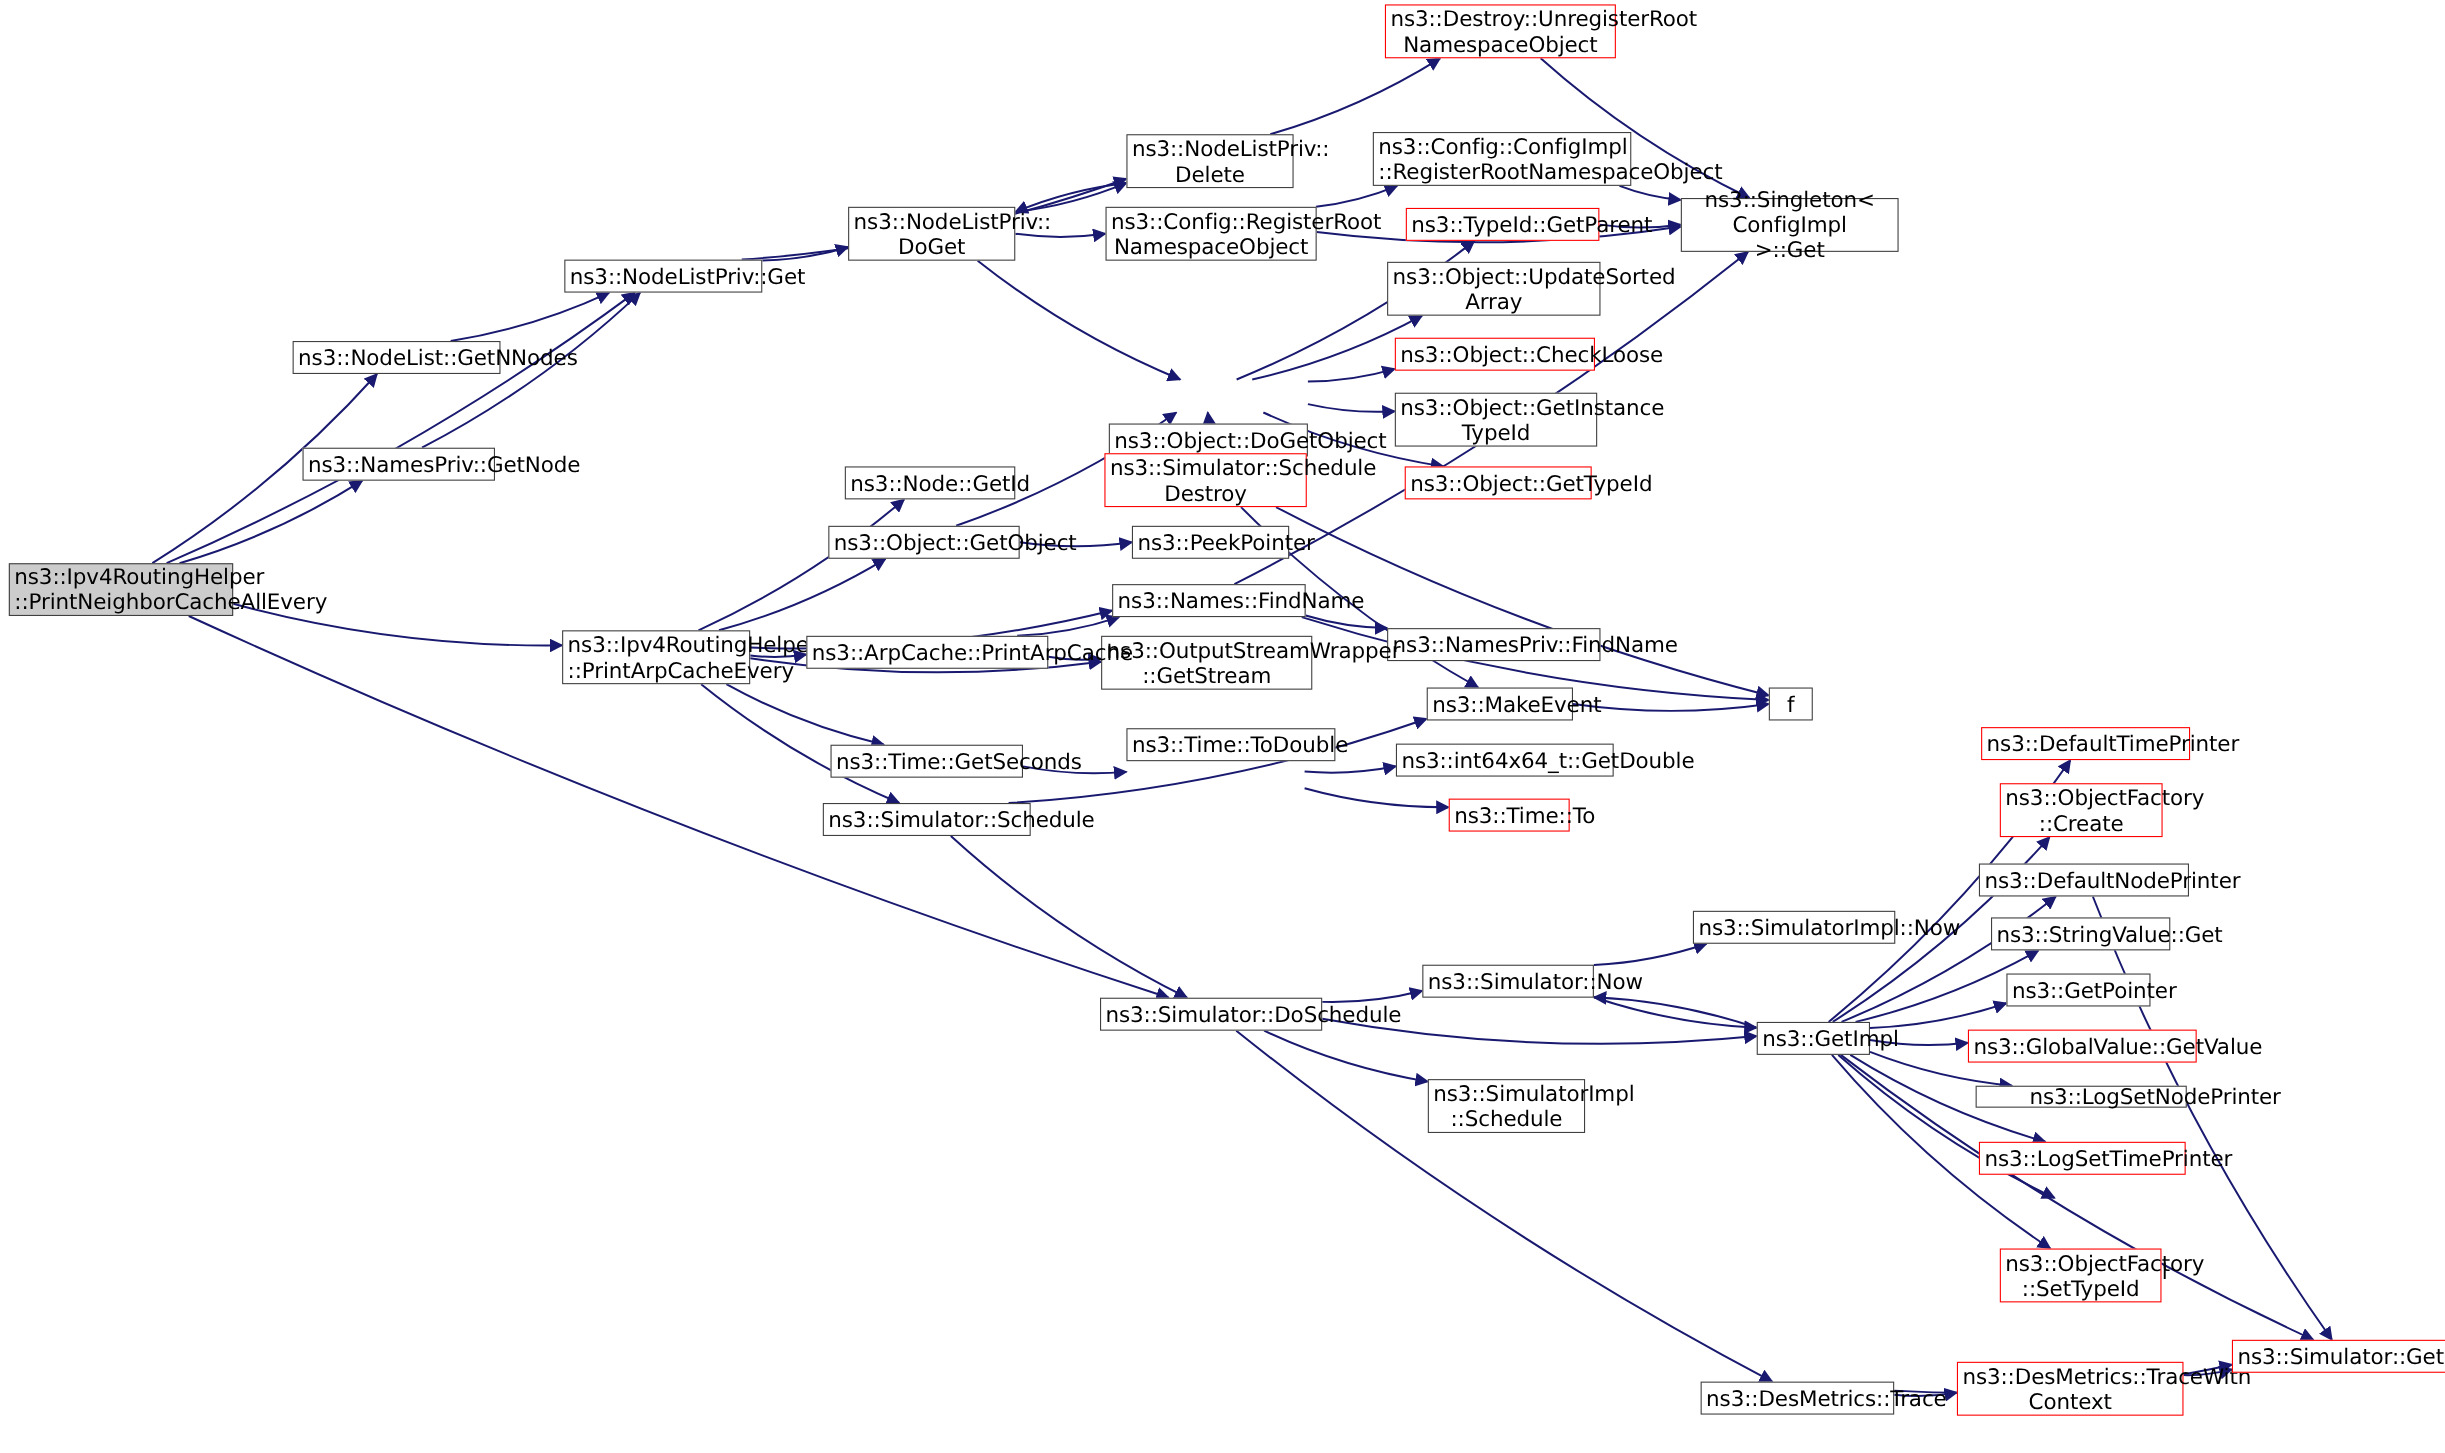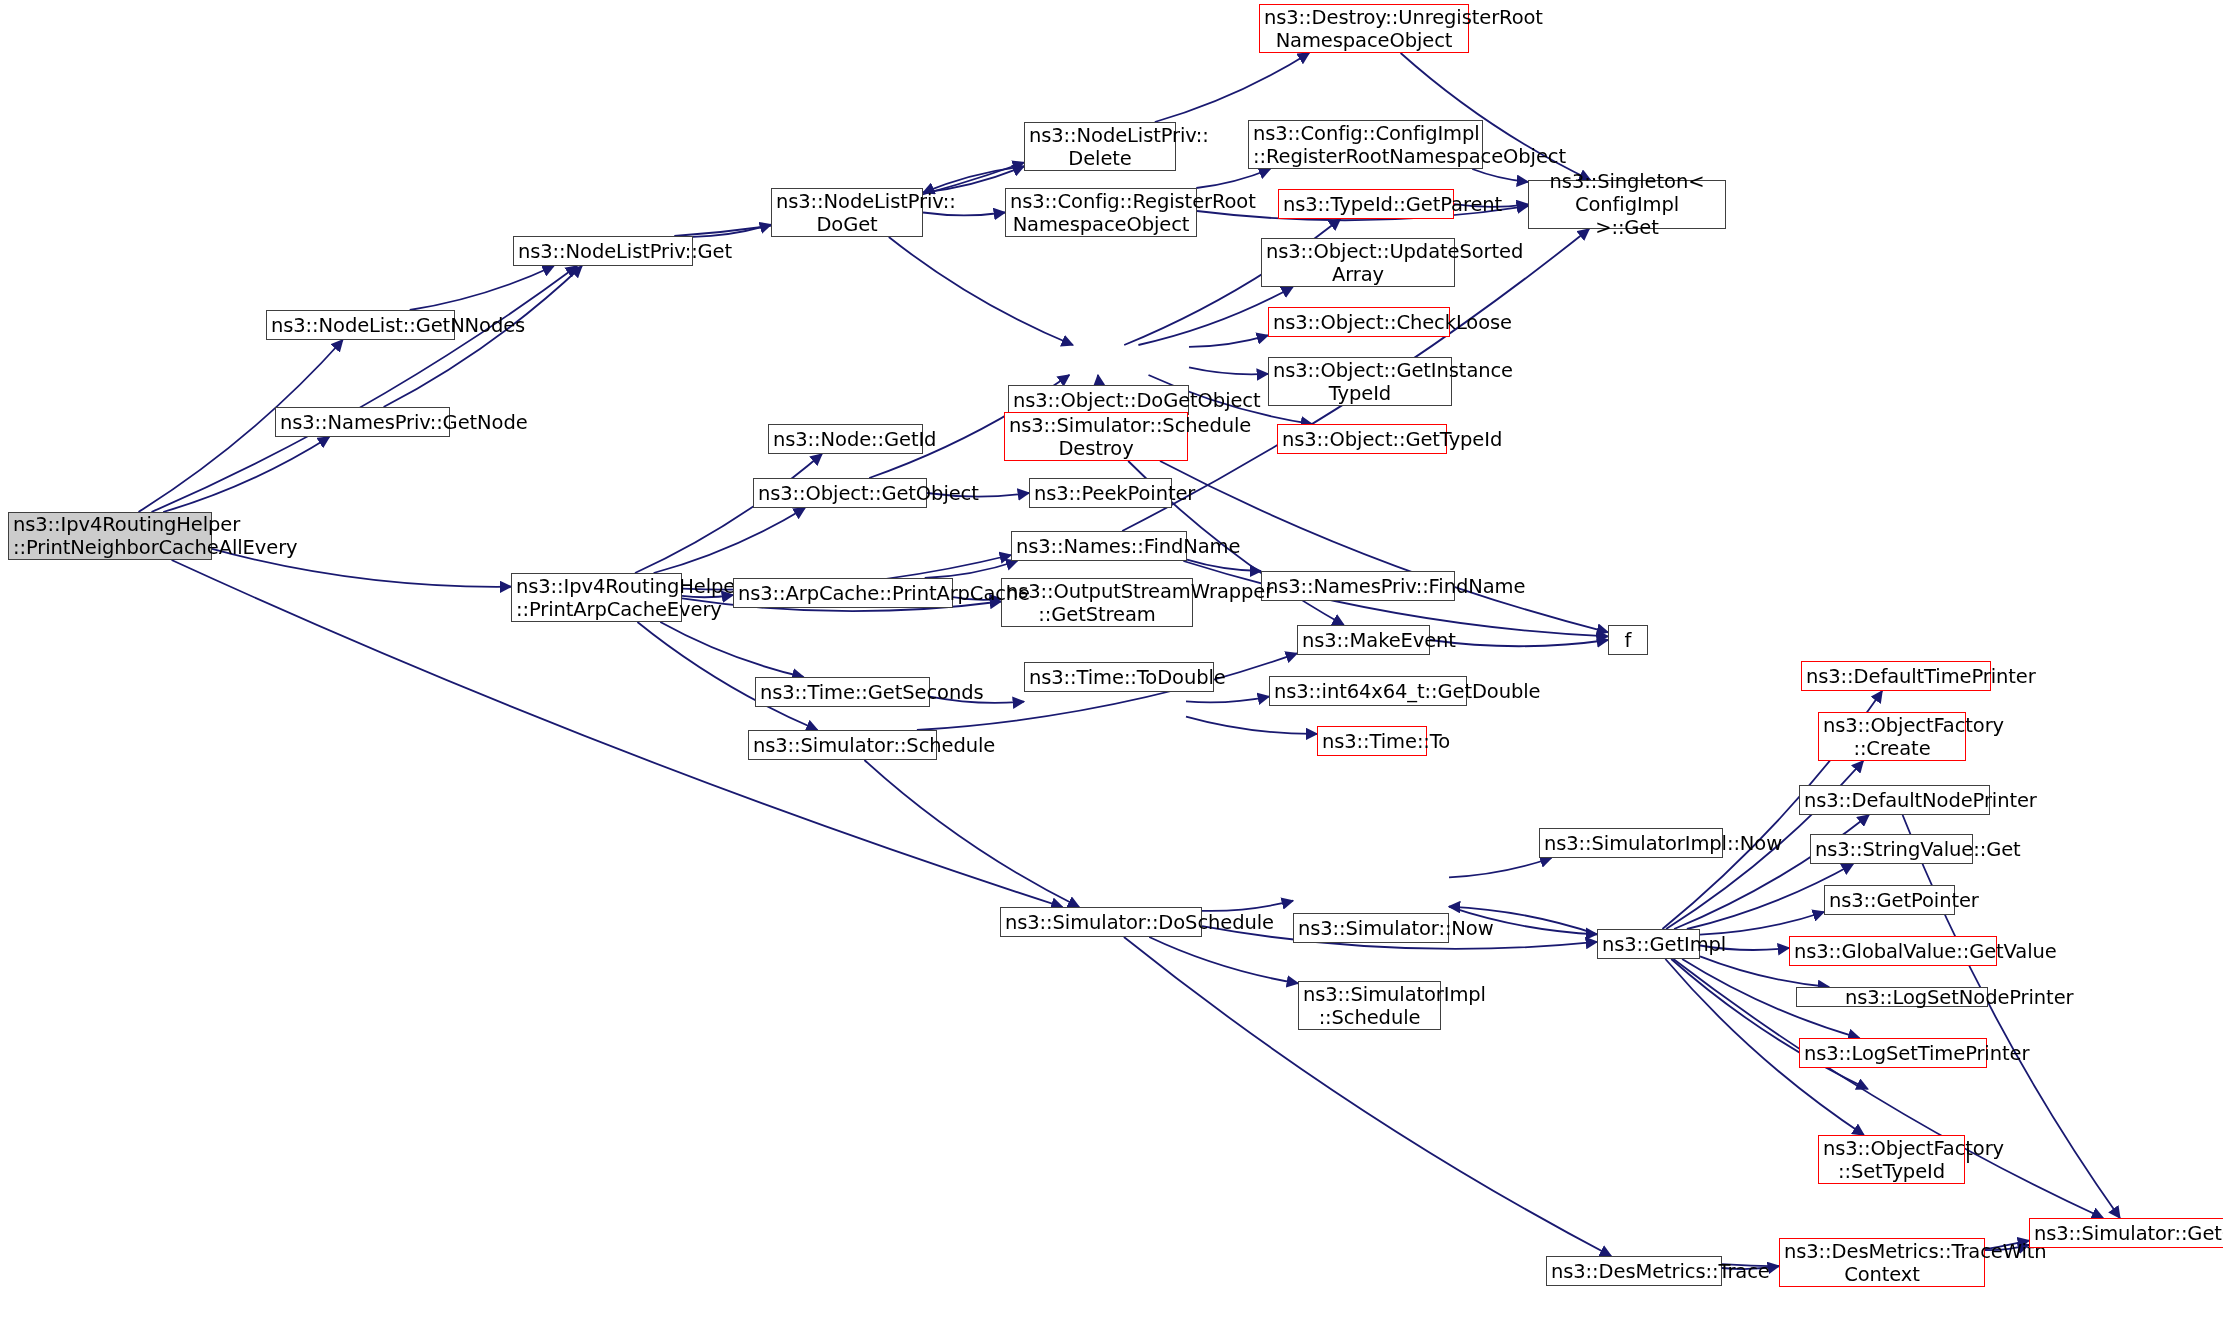--- a/index.html
+++ b/index.html
@@ -172,21 +172,21 @@
       <div class="node" style="left: 1608px; top: 625px; width: 40px; height: 30px;"><span class="node-label">f</span></div>
       <div class="node" style="left: 511px; top: 573px; width: 171px; height: 49px;"><span class="node-label">ns3::Ipv4RoutingHelper
 ::PrintArpCacheEvery</span></div>
       <div class="node" style="left: 733px; top: 578px; width: 220px; height: 30px;"><span class="node-label">ns3::ArpCache::PrintArpCache</span></div>
       <div class="node" style="left: 755px; top: 677px; width: 175px; height: 30px;"><span class="node-label">ns3::Time::GetSeconds</span></div>
       <div class="node" style="left: 748px; top: 730px; width: 189px; height: 30px;"><span class="node-label">ns3::Simulator::Schedule</span></div>
       <div class="node" style="left: 1024px; top: 662px; width: 190px; height: 30px;"><span class="node-label">ns3::Time::ToDouble</span></div>
       <div class="node" style="left: 1269px; top: 676px; width: 198px; height: 30px;"><span class="node-label">ns3::int64x64_t::GetDouble</span></div>
       <div class="node red" style="left: 1317px; top: 726px; width: 110px; height: 30px;"><span class="node-label">ns3::Time::To</span></div>
       <div class="node" style="left: 1000px; top: 907px; width: 202px; height: 30px;"><span class="node-label">ns3::Simulator::DoSchedule</span></div>
-      <div class="node" style="left: 1293px; top: 877px; width: 156px; height: 30px; margin-top: 36px;"><span class="node-label">ns3::Simulator::Now</span></div>
+      <div class="node" style="left: 1293px; top: 877px; width: 156px; height: 30px;"><span class="node-label">ns3::Simulator::Now</span></div>
       <div class="node" style="left: 1539px; top: 828px; width: 184px; height: 30px;"><span class="node-label">ns3::SimulatorImpl::Now</span></div>
       <div class="node" style="left: 1298px; top: 981px; width: 143px; height: 49px;"><span class="node-label">ns3::SimulatorImpl
 ::Schedule</span></div>
       <div class="node" style="left: 1597px; top: 929px; width: 103px; height: 30px;"><span class="node-label">ns3::GetImpl</span></div>
       <div class="node red" style="left: 1801px; top: 661px; width: 190px; height: 30px;"><span class="node-label">ns3::DefaultTimePrinter</span></div>
       <div class="node red" style="left: 1818px; top: 712px; width: 148px; height: 49px;"><span class="node-label">ns3::ObjectFactory
 ::Create</span></div>
       <div class="node" style="left: 1799px; top: 785px; width: 191px; height: 30px;"><span class="node-label">ns3::DefaultNodePrinter</span></div>
       <div class="node" style="left: 1810px; top: 834px; width: 163px; height: 30px;"><span class="node-label">ns3::StringValue::Get</span></div>
       <div class="node" style="left: 1824px; top: 885px; width: 131px; height: 30px;"><span class="node-label">ns3::GetPointer</span></div>

